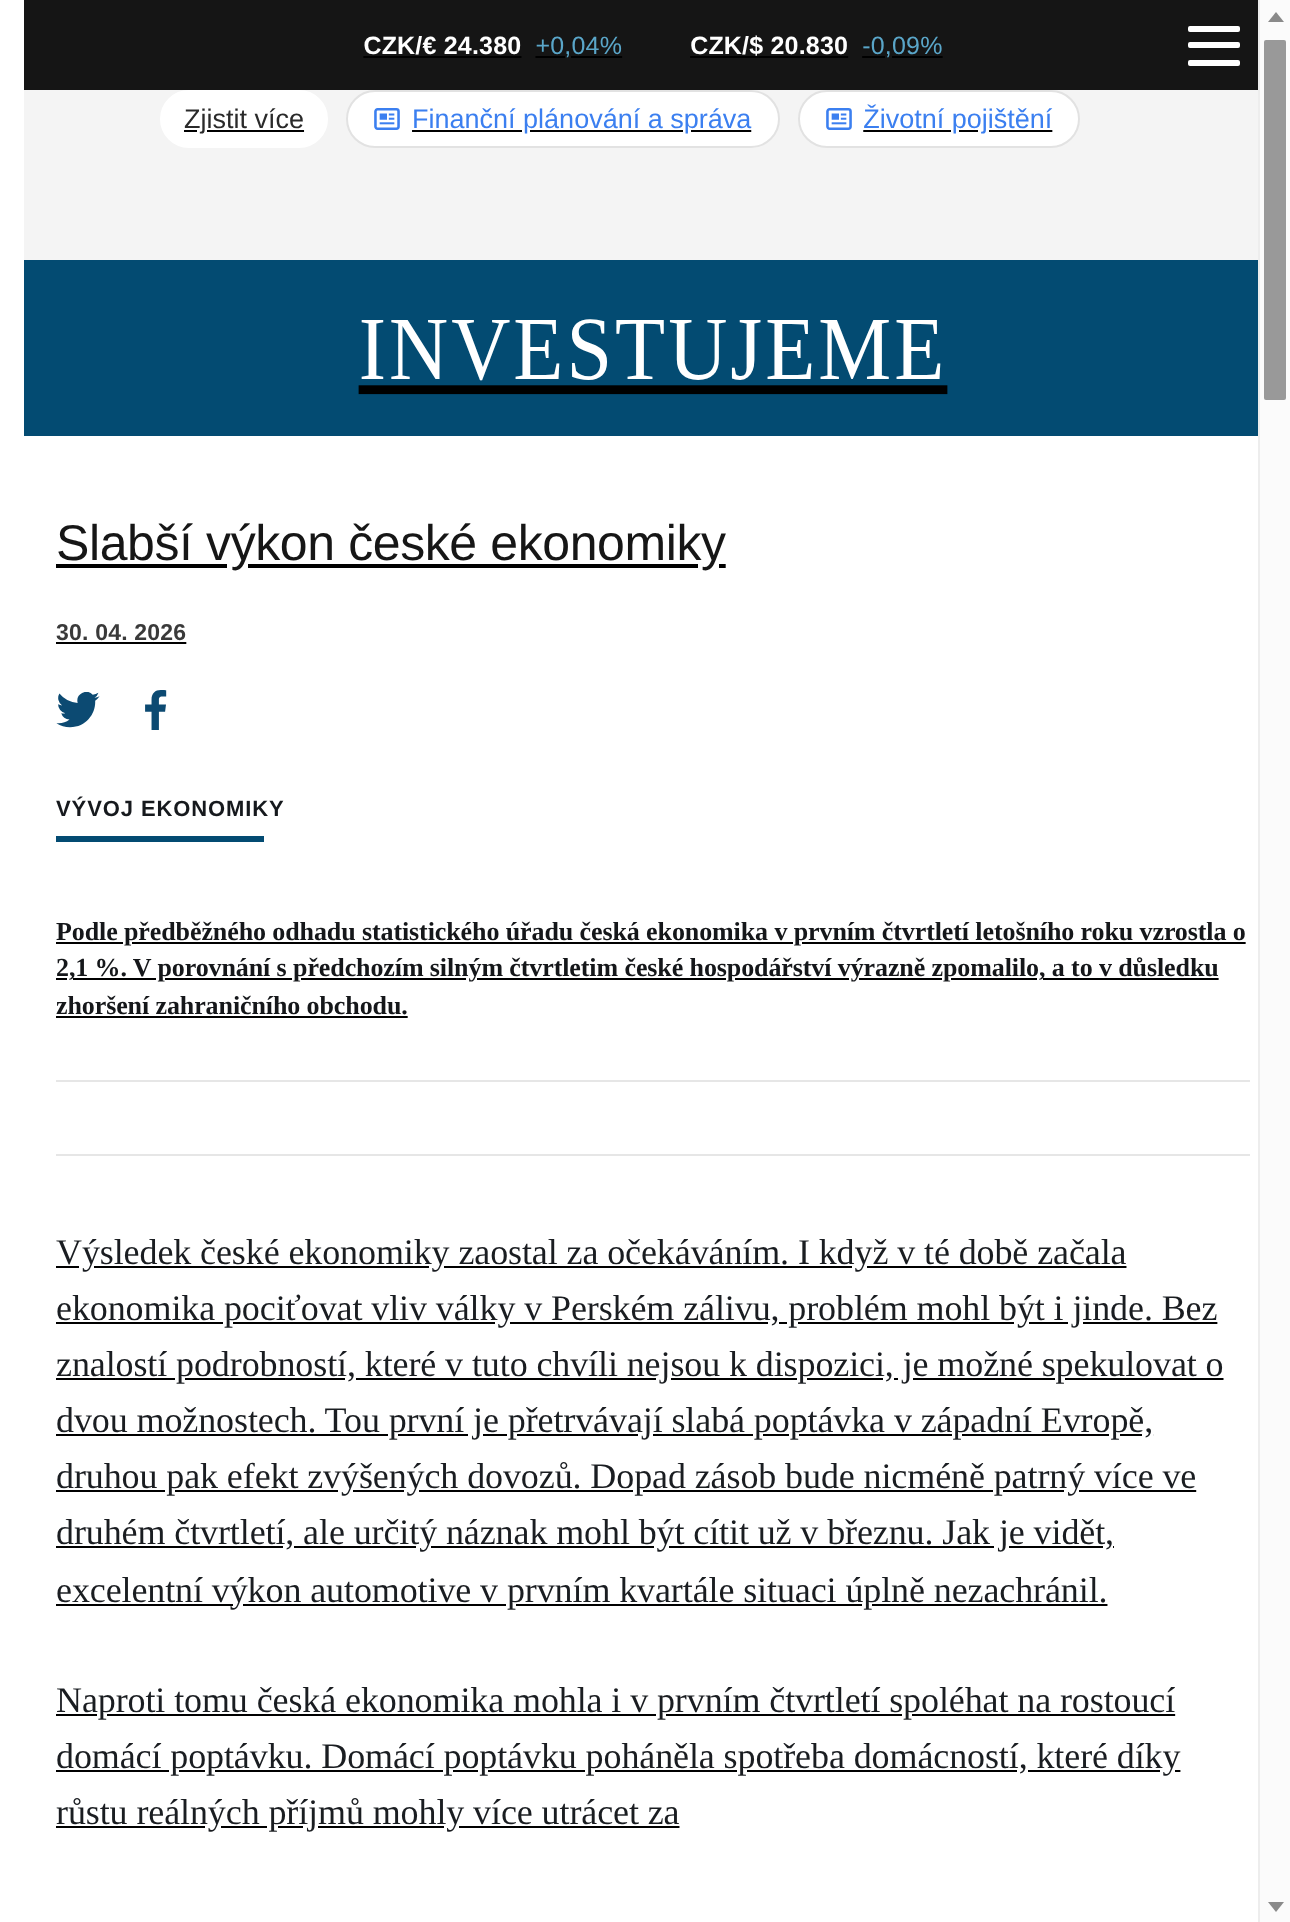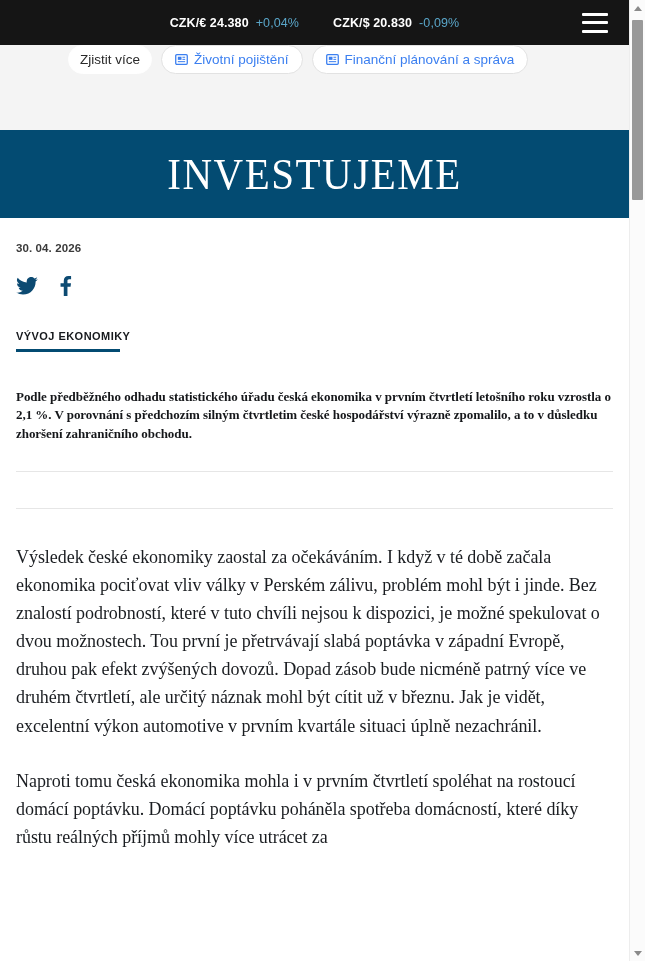--- a/index.html
+++ b/index.html
@@ -19,25 +19,26 @@
     position: relative;
     width: 645px;
     height: 961px;
     overflow: hidden;
     background: #ffffff;
   }
 
   
   #viewport {
     position: absolute;
-    left: 0; top: 0;
+    left: 12px; top: 0;
     width: 629px;
     height: 961px;
     overflow: hidden;
     background: #ffffff;
+    text-decoration: underline;
   }
 
   
   .ticker-bar {
     position: relative;
     height: 45px;
     background: #151515;
     display: flex;
     align-items: center;
     justify-content: center;
@@ -287,52 +288,53 @@
         <span></span>
         <span></span>
         <span></span>
       </div>
     </div>
 
     <div class="chips-row">
 
       <div class="chip plain">
         <span>Zjistit více</span>
+      </div>
+
+      <div class="chip link">
+        <svg class="chip-icon" viewBox="0 0 14 12">
+          <rect x="0.7" y="0.7" width="12.6" height="10.6" rx="1.2" fill="none" stroke="#3b7ff0" stroke-width="1.4"></rect>
+          <rect x="3" y="3" width="4" height="3.4" fill="#3b7ff0"></rect>
+          <rect x="8" y="3" width="3" height="1.1" fill="#3b7ff0"></rect>
+          <rect x="8" y="5.3" width="3" height="1.1" fill="#3b7ff0"></rect>
+          <rect x="3" y="7.8" width="8" height="1.1" fill="#3b7ff0"></rect>
+        </svg>
+        <span>Finanční plánování a správa</span>
       </div>
 
       <div class="chip link">
         <svg class="chip-icon" viewBox="0 0 14 12">
           <rect x="0.7" y="0.7" width="12.6" height="10.6" rx="1.2" fill="none" stroke="#3b7ff0" stroke-width="1.4"></rect>
           <rect x="3" y="3" width="4" height="3.4" fill="#3b7ff0"></rect>
           <rect x="8" y="3" width="3" height="1.1" fill="#3b7ff0"></rect>
           <rect x="8" y="5.3" width="3" height="1.1" fill="#3b7ff0"></rect>
           <rect x="3" y="7.8" width="8" height="1.1" fill="#3b7ff0"></rect>
         </svg>
         <span>Životní pojištění</span>
       </div>
 
-      <div class="chip link">
-        <svg class="chip-icon" viewBox="0 0 14 12">
-          <rect x="0.7" y="0.7" width="12.6" height="10.6" rx="1.2" fill="none" stroke="#3b7ff0" stroke-width="1.4"></rect>
-          <rect x="3" y="3" width="4" height="3.4" fill="#3b7ff0"></rect>
-          <rect x="8" y="3" width="3" height="1.1" fill="#3b7ff0"></rect>
-          <rect x="8" y="5.3" width="3" height="1.1" fill="#3b7ff0"></rect>
-          <rect x="3" y="7.8" width="8" height="1.1" fill="#3b7ff0"></rect>
-        </svg>
-        <span>Finanční plánování a správa</span>
-      </div>
-
     </div>
 
     <div class="brand-banner">
       <div class="brand-logo">INVESTUJEME</div>
     </div>
 
     <div class="article">
 
+      <h1 class="article-title">Slabší výkon české ekonomiky</h1>
 
       <div class="article-date">30. 04. 2026</div>
 
       <div class="share-row">
         <svg class="share-icon" width="22" height="18" viewBox="0 0 24 20">
           <path fill="#0c4a72" d="M24 2.4a9.6 9.6 0 0 1-2.83.79A4.95 4.95 0 0 0 23.34.38a9.8 9.8 0 0 1-3.13 1.2A4.92 4.92 0 0 0 11.8 6.05 13.97 13.97 0 0 1 1.67.9a4.92 4.92 0 0 0 1.52 6.58 4.88 4.88 0 0 1-2.23-.62v.06a4.93 4.93 0 0 0 3.95 4.83 4.96 4.96 0 0 1-2.22.09 4.93 4.93 0 0 0 4.6 3.42A9.88 9.88 0 0 1 0 17.3a13.94 13.94 0 0 0 7.55 2.22c9.06 0 14.01-7.5 14.01-14.01l-.02-.64A10 10 0 0 0 24 2.4z"></path>
         </svg>
         <svg class="share-icon" width="12" height="20" viewBox="0 0 12 22">
           <path fill="#0c4a72" d="M7.6 22V11.9h3.4l.5-3.9H7.6V5.5c0-1.13.31-1.9 1.93-1.9h2.07V.15C11.27.1 10.04 0 8.6 0 5.6 0 3.55 1.83 3.55 5.18V8H0v3.9h3.55V22H7.6z"></path>
         </svg>

